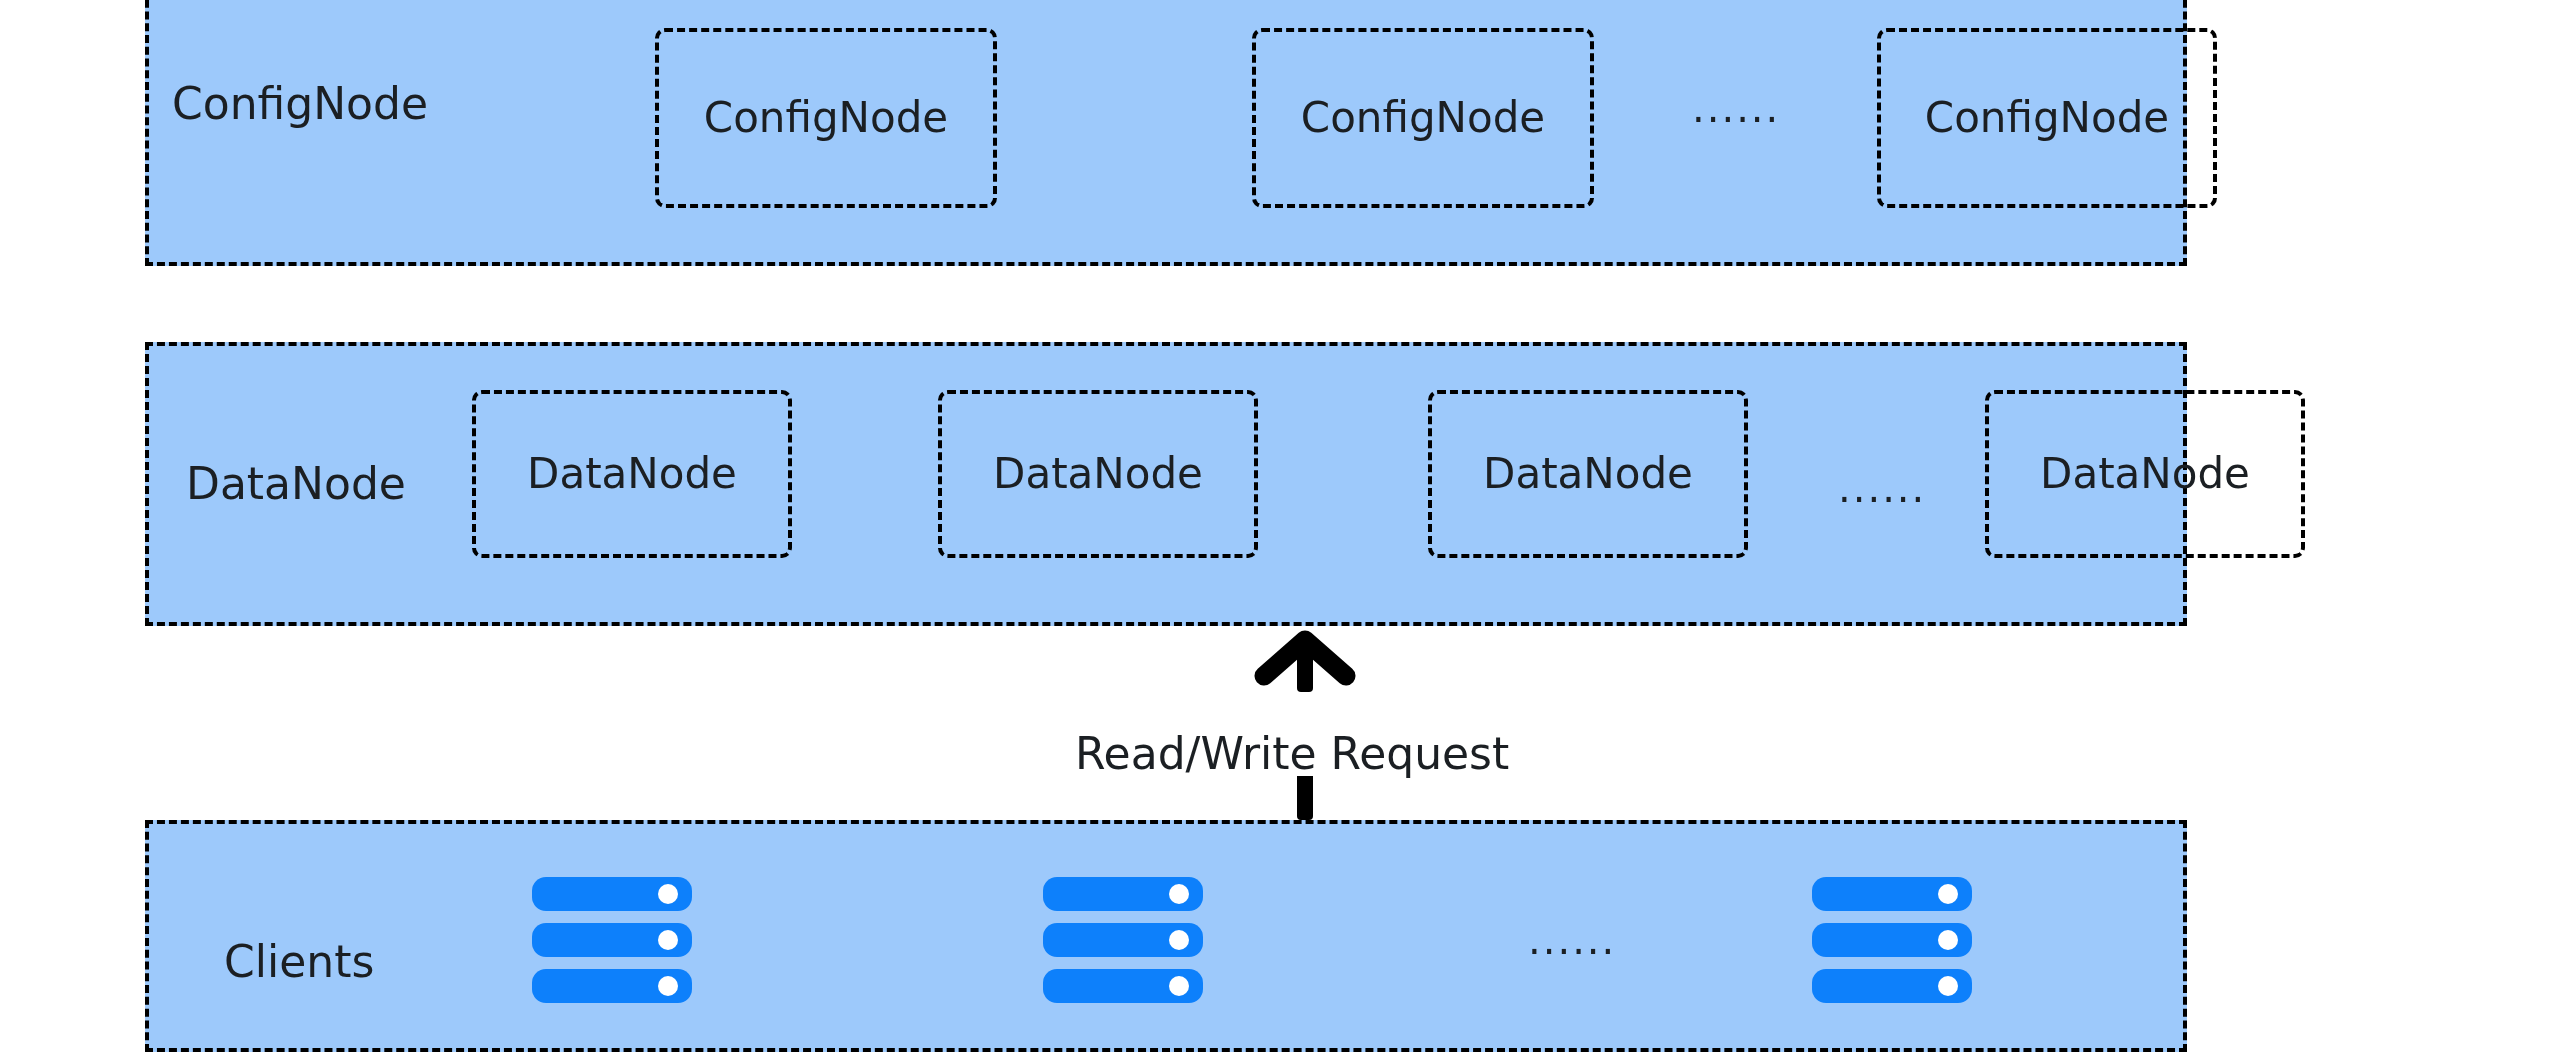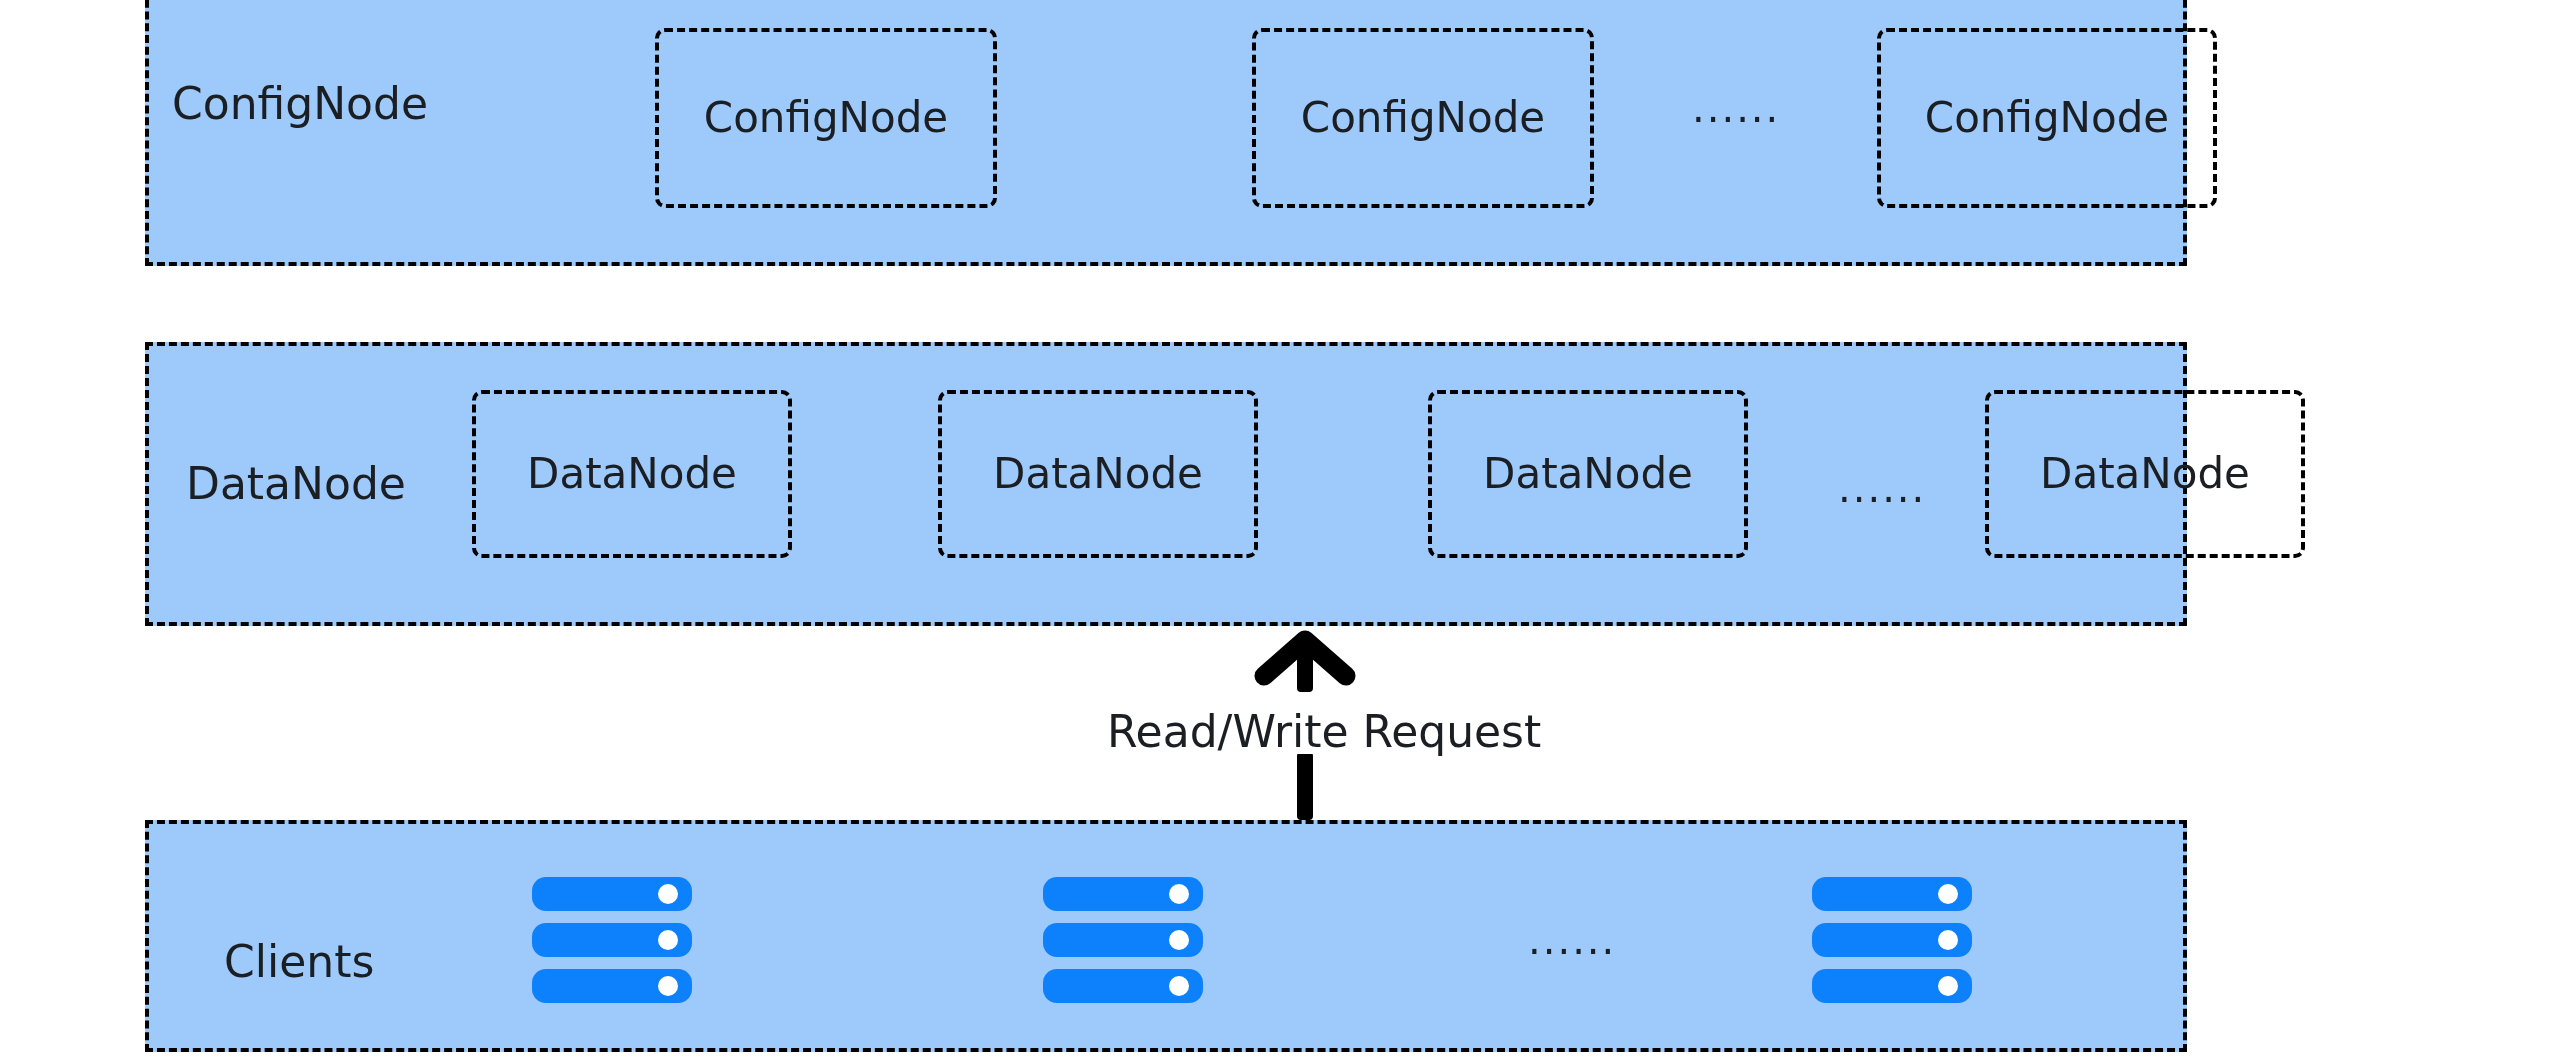--- a/index.html
+++ b/index.html
@@ -157,21 +157,21 @@
 
     <svg class="arrow-head" width="110" height="62" viewBox="0 0 110 62" style="left:0px; top:2px;">
       <path d="M 14 48 L 55 12 L 96 48" stroke="#000000" stroke-width="19" stroke-linecap="round" stroke-linejoin="round" fill="none"></path>
     </svg>
 
     <div class="arrow-shaft-top" style="left:47px; top:14px; width:16px; height:52px;"></div>
 
     <div class="arrow-shaft-bottom" style="left:47px; top:126px; width:16px; height:68px;"></div>
   </div>
 
-  <div class="arrow-label" style="left:1069px; top:710px;margin-left:32px;">Read/Write Request</div>
+  <div class="arrow-label" style="left:1069px; top:732px;">Read/Write Request</div>
 
   <div class="layer" style="left:145px; top:820px; width:2042px; height:232px;"></div>
 
   <div class="layer-label" style="left:224px; top:940px;">Clients</div>
 
   <div class="server-icon" style="left:532px; top:877px; width:160px; height:126px;">
     <div class="server-bar" style="height:34px;">
       <span class="server-led" style="right:14px; top:7px; width:20px; height:20px;"></span>
     </div>
     <div class="server-bar" style="height:34px;">

